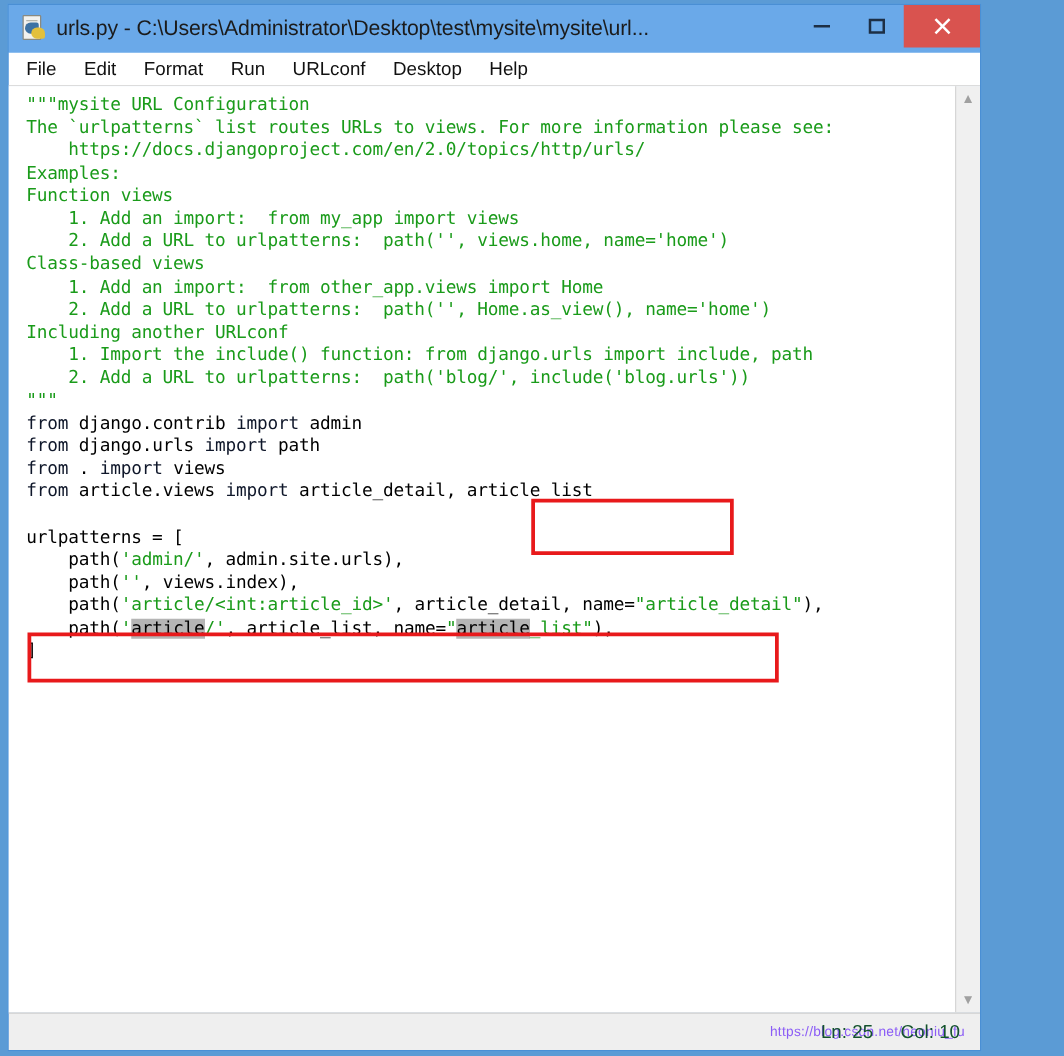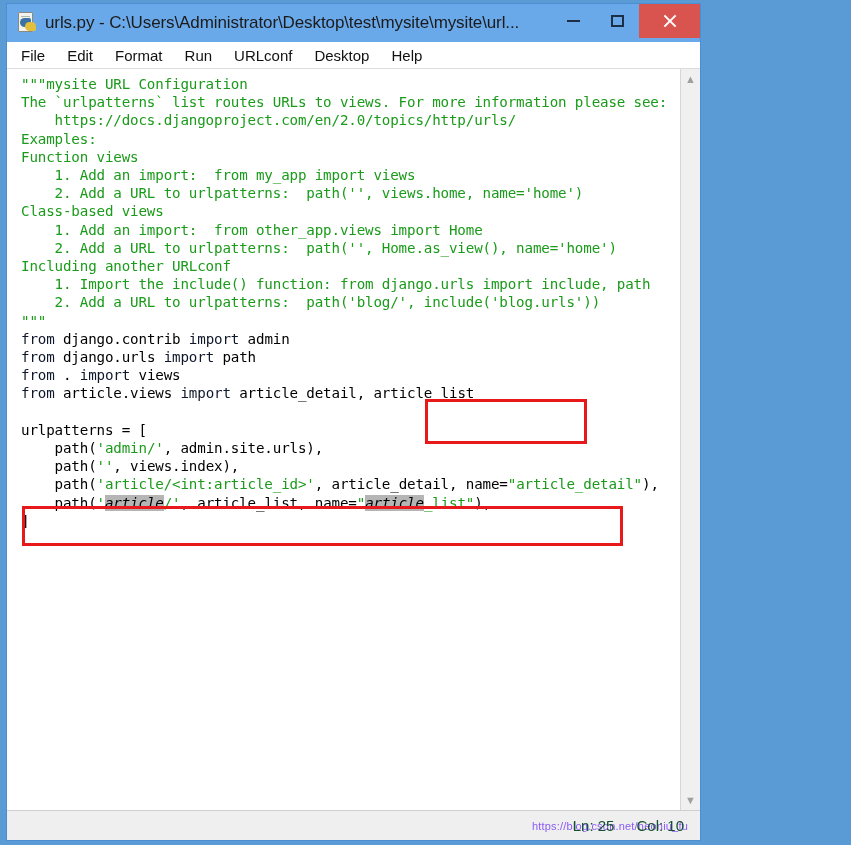--- a/index.html
+++ b/index.html
@@ -15,21 +15,21 @@
     position: relative;
     width: 851px; height: 845px;
     background: #5b9bd5;
     overflow: hidden;
   }
 
   
   .window {
     position: absolute;
     left: 6px; top: 3px;
-    width: 695px; height: 838px;
+    width: 779px; height: 838px;
     background: #6aa9e9;
     border: 1px solid #4a8fd4;
     display: flex;
     flex-direction: column;
   }
 
   
   .titlebar {
     position: relative;
     height: 38px;
@@ -158,21 +158,21 @@
     font-family: "DejaVu Sans Mono", "Liberation Mono", monospace;
     font-size: 14.2px;
     line-height: 18.2px;
     white-space: pre;
     color: #000000;
     letter-spacing: -0.15px;
   }
   .tok-str   { color: #1a9b1a; }
   .tok-doc   { color: #1a9b1a; }
   .tok-kw    { color: #0f172a; }
-  .sel       { background: #b5b5b5; color: #000000; font-style: italic; }
+  .sel       { background: #b5b5b5; color: #000000; }
 
   
   .vscroll {
     flex: 0 0 20px;
     width: 20px;
     background: #f0f0f0;
     border-left: 1px solid #d6d6d6;
     position: relative;
     display: flex;
     flex-direction: column;

